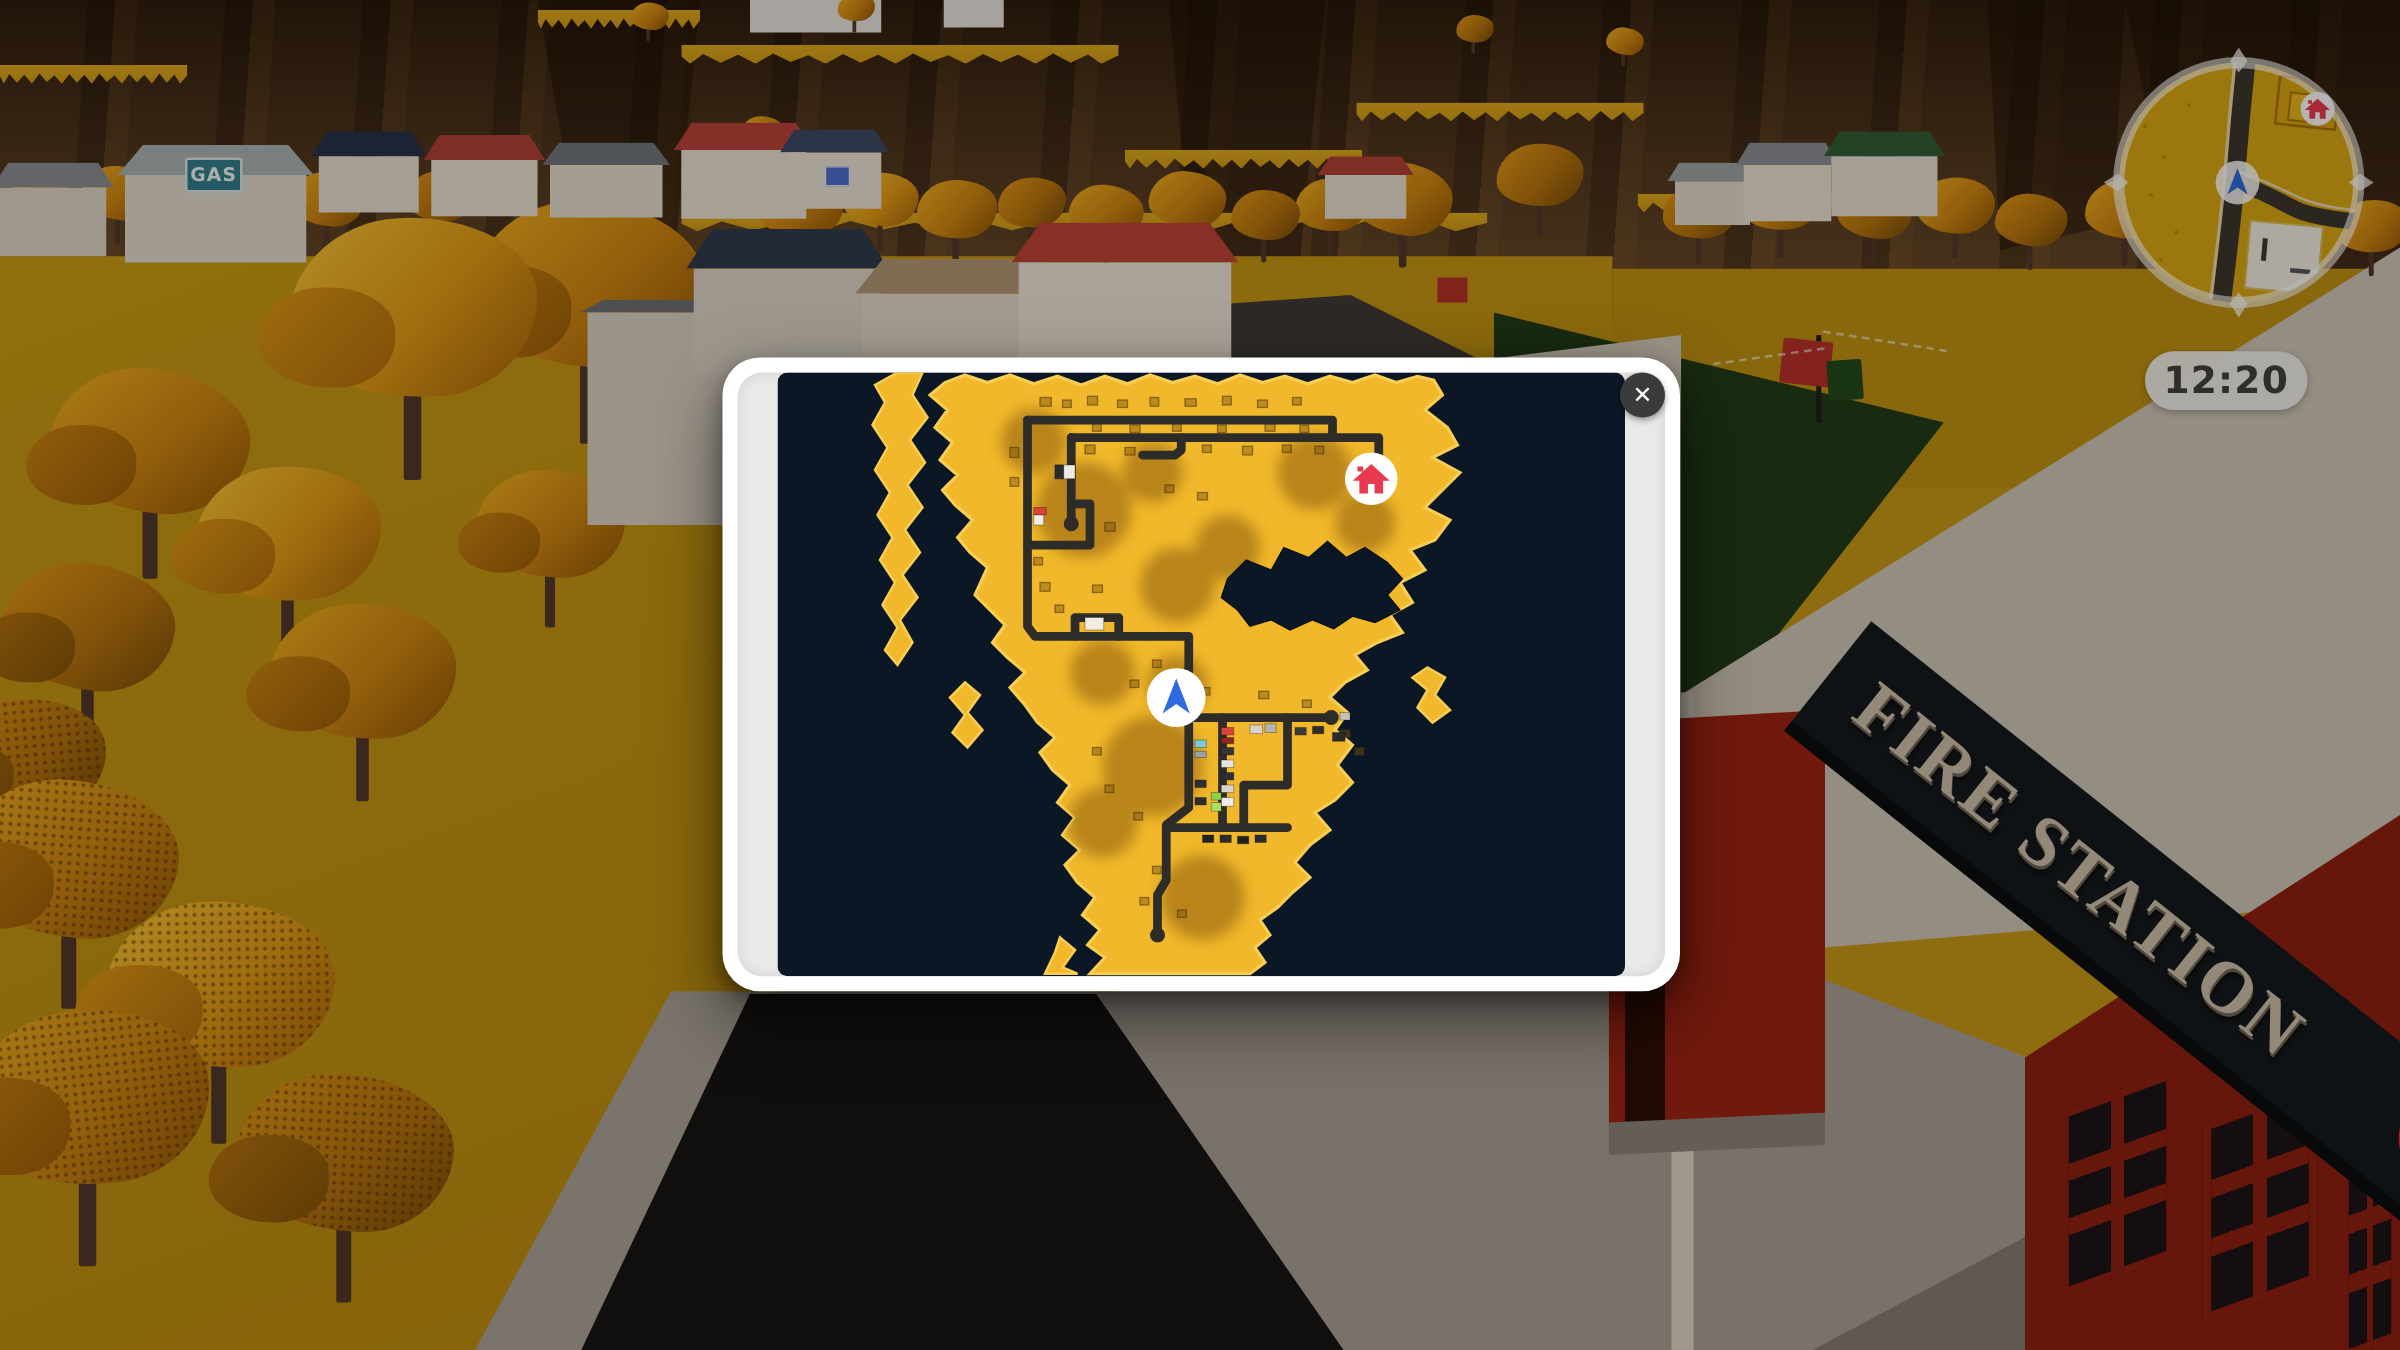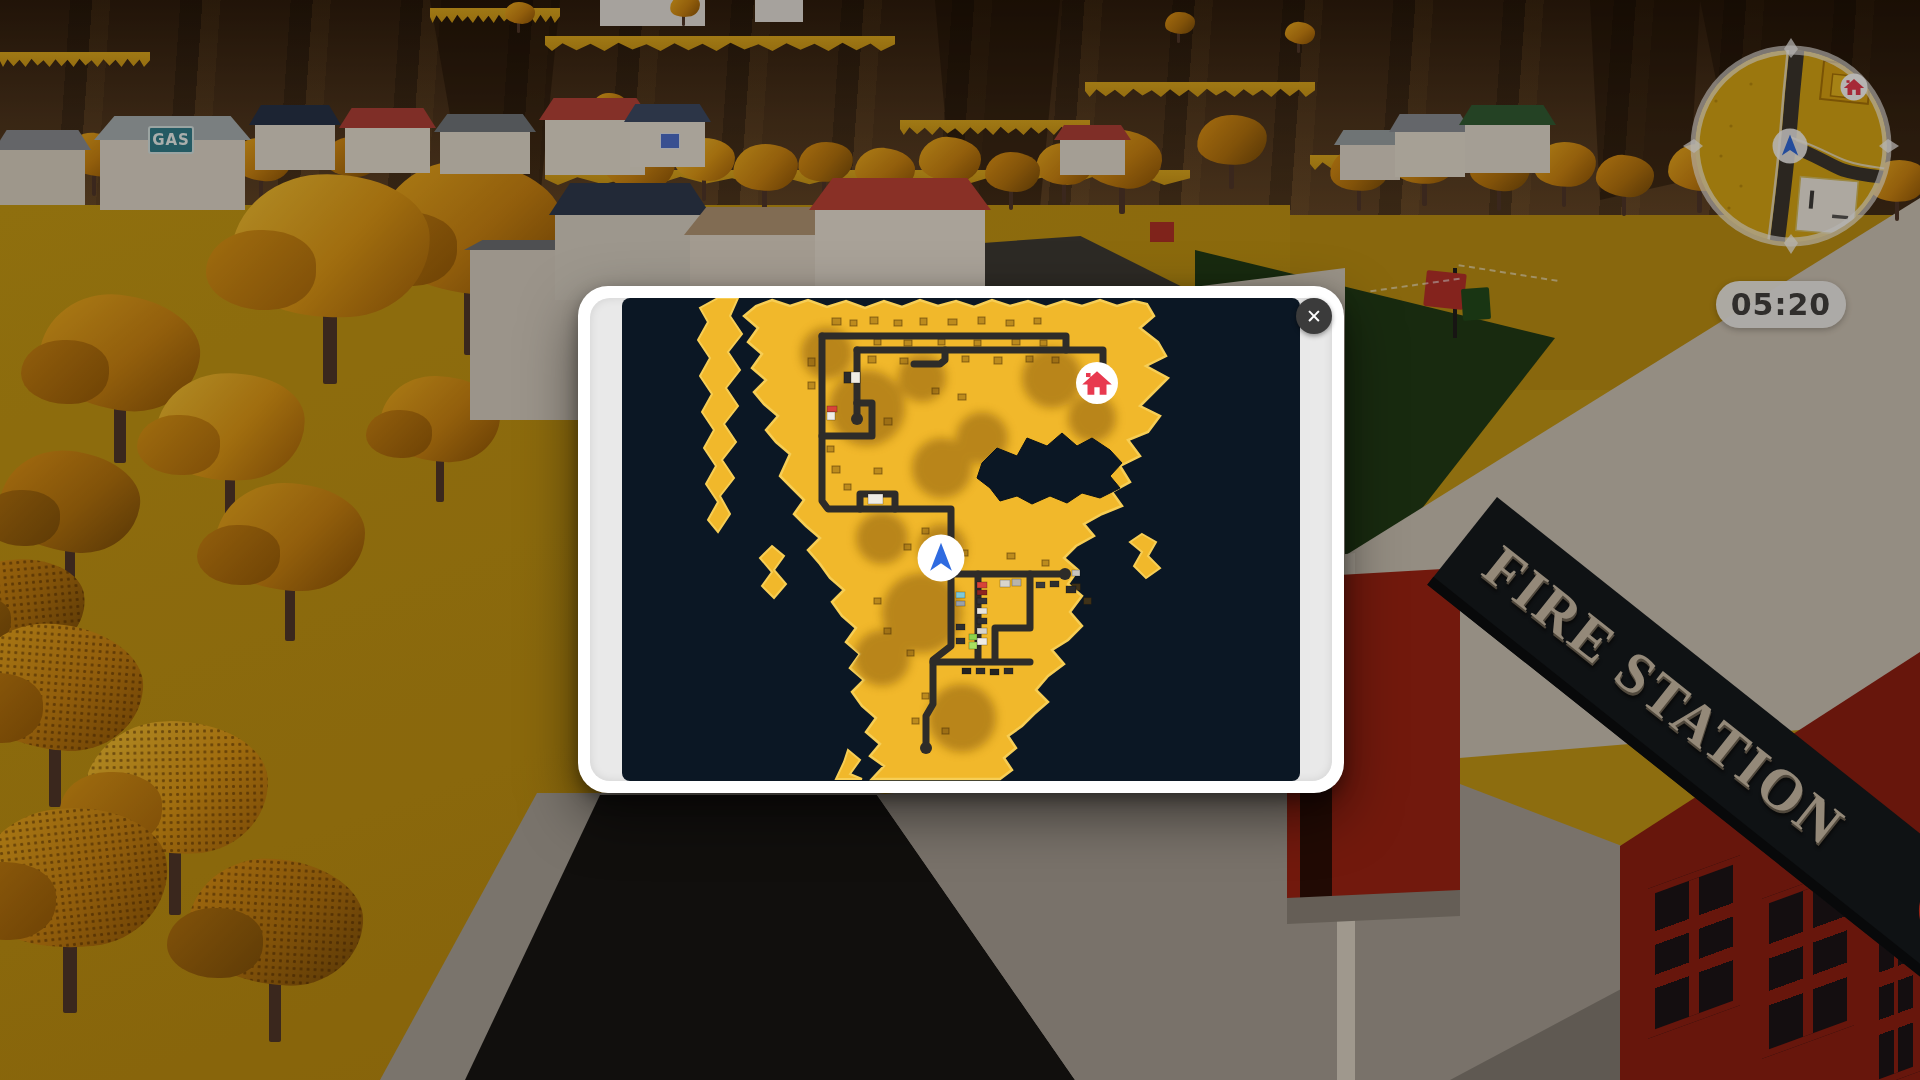--- a/index.html
+++ b/index.html
@@ -385,21 +385,21 @@
       <g transform="translate(63,-59)">
         <circle cx="0" cy="0" r="13.5" fill="#ffffff"></circle>
         <path d="M0,-8.06 L10.14,1.04 L6.5,1.04 L6.5,8.06 L1.8200000000000003,8.06 L1.8200000000000003,2.86 L-1.8200000000000003,2.86 L-1.8200000000000003,8.06 L-6.5,8.06 L-6.5,1.04 L-10.14,1.04 Z M-7.539999999999999,-6.76 L-4.42,-6.76 L-4.42,-3.9 L-7.539999999999999,-4.16 Z" fill="#e8394f" fill-rule="evenodd"></path>
       </g>
       <g transform="translate(-1,0)">
         <circle cx="0" cy="0" r="17.5" fill="rgba(255,255,255,0.88)"></circle>
         <path d="M0,-11.399999999999999 L8.16,9.600000000000001 L0,3.96 L-8.16,9.600000000000001 Z" fill="#2f6be0"></path>
       </g>
     </svg>
   <div id="timepill">
-    <span>05:20</span>
+    <span>12:20</span>
   </div>
 
   <div id="dim"></div>
 
   <div id="map-modal">
     <div id="map-inner">
       <svg id="map-canvas" viewBox="0 0 678 483">
           <rect x="0" y="0" width="678" height="483" fill="#0b1724"></rect>
           <defs>
             <filter id="soft" x="-50%" y="-50%" width="200%" height="200%">

